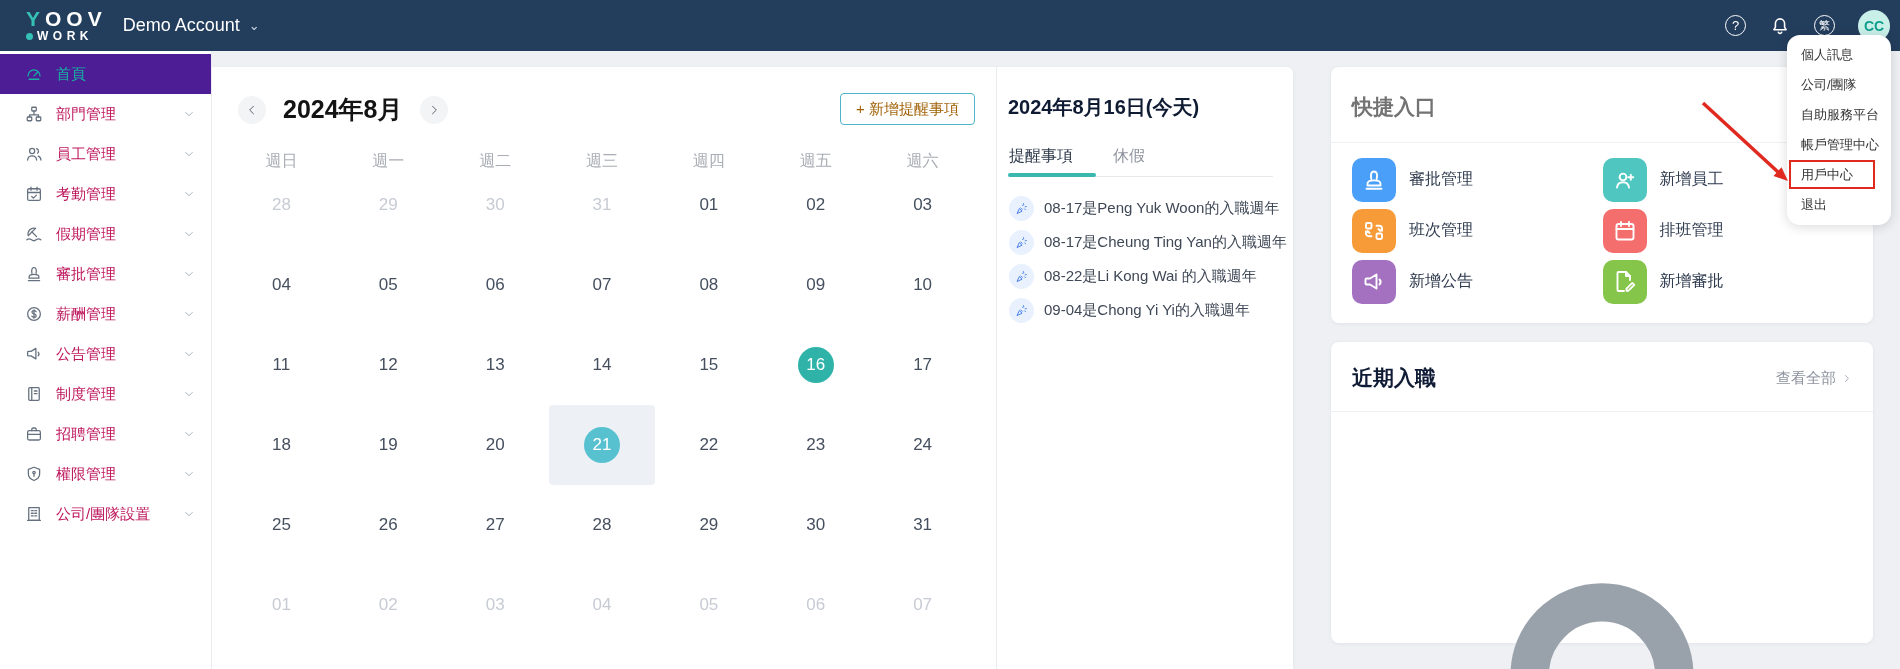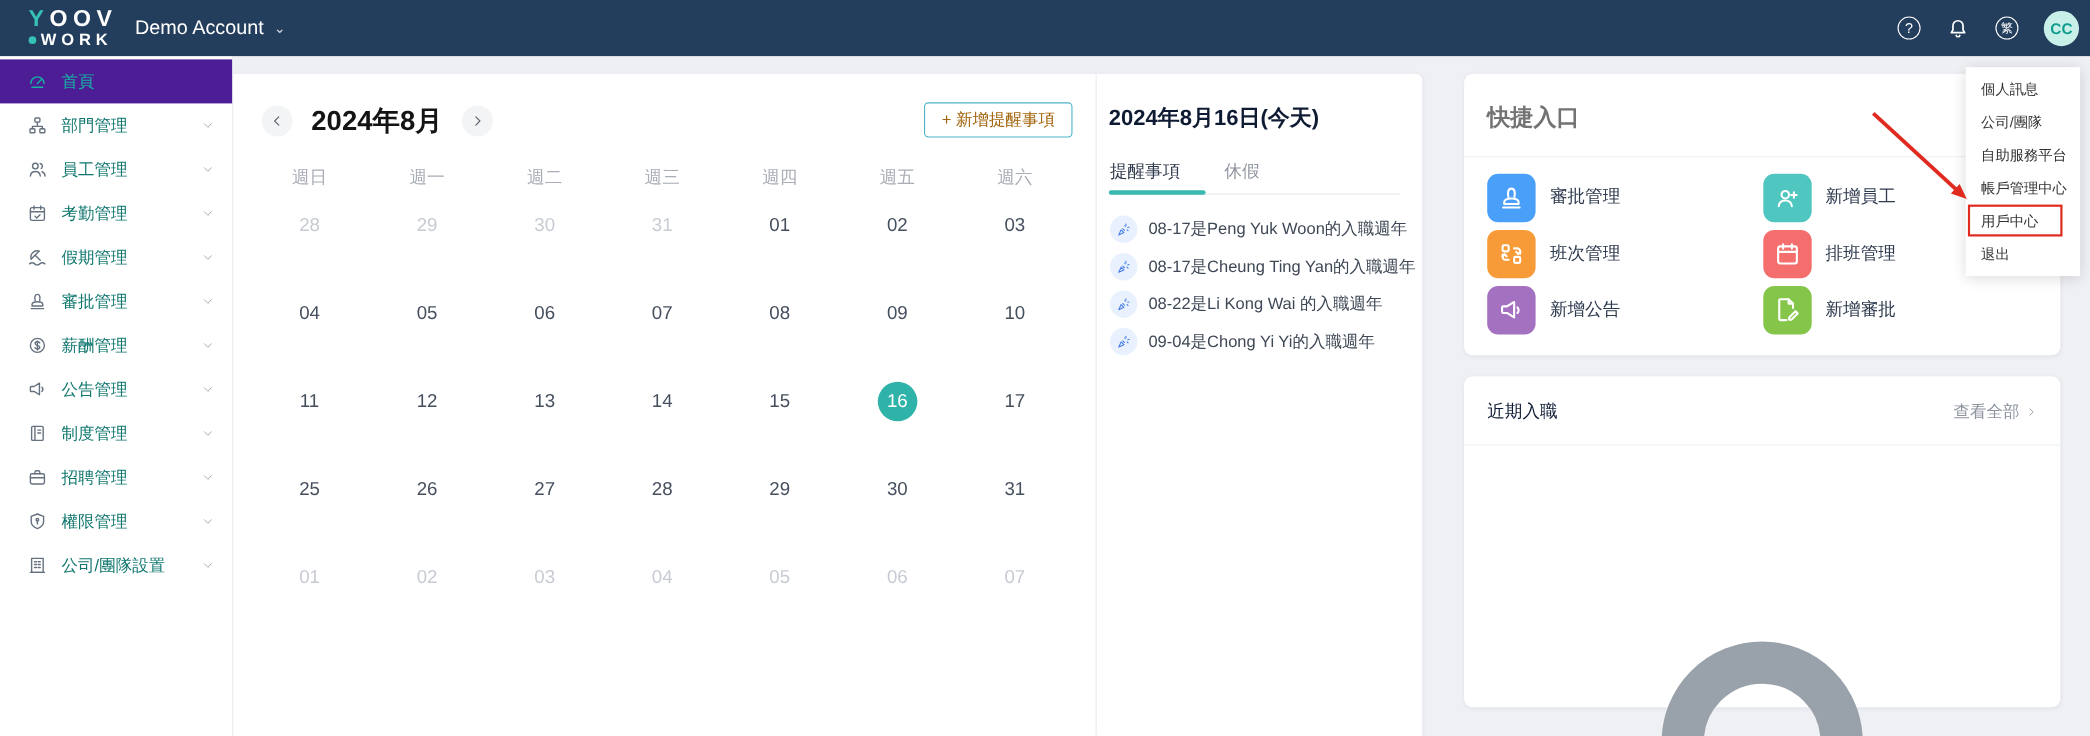--- a/index.html
+++ b/index.html
@@ -6,32 +6,32 @@
   html,body { width:1900px; height:669px; overflow:hidden; }
   body { position:relative; background:#eef0f4; font-family:"Liberation Sans","DejaVu Sans",sans-serif; }
   svg { display:block; }
   .ico svg { width:100%; height:100%; fill:none; stroke:currentColor; stroke-width:1.7; stroke-linecap:round; stroke-linejoin:round; }
 
   
   .topbar { position:absolute; left:0; top:0; width:1900px; height:51px; background:#233d5c; display:flex; align-items:center; color:#fff; z-index:6; }
   .logo { margin-left:26px; cursor:pointer; }
   .logo-1 { font-weight:bold; font-size:21px; letter-spacing:5px; line-height:21px; }
   .logo-1 .y { color:#35c2b5; }
-  .logo-2 { font-size:15px; letter-spacing:4.5px; display:flex; align-items:center; gap:4px; font-weight:bold; }
+  .logo-2 { font-size:12px; letter-spacing:4.5px; display:flex; align-items:center; gap:4px; font-weight:bold; }
   .logo-dot { width:7px; height:7px; border-radius:50%; background:#35c2b5; }
   .account { margin-left:16px; font-size:18px; display:flex; align-items:center; gap:9px; cursor:pointer; }
   .account .chev { font-size:13px; color:#cfd8e3; }
   .topbar-right { margin-left:auto; display:flex; align-items:center; gap:23px; margin-right:10px; }
   .tb-ico { width:22px; height:22px; color:#fff; cursor:pointer; }
   .tb-circle { width:21px; height:21px; border:1.5px solid #fff; border-radius:50%; display:flex; align-items:center; justify-content:center; font-size:11px; cursor:pointer; }
   .avatar { width:32px; height:32px; border-radius:50%; background:#c9efe9; color:#0f9d8d; font-weight:bold; font-size:14px; display:flex; align-items:center; justify-content:center; cursor:pointer; }
 
   
   .sidebar { position:absolute; left:0; top:51px; bottom:0; width:212px; background:#fff; border-right:1px solid #ececf0; padding-top:3px; z-index:2; }
-  .sb-item { height:40px; display:flex; align-items:center; padding:0 16px 0 25px; color:#0f766e; font-size:15px; cursor:pointer; }
+  .sb-item { height:40px; display:flex; align-items:center; padding:0 16px 0 25px; color:#be185d; font-size:15px; cursor:pointer; }
   .sb-item.active { background:#4c1d95; color:#17b2a2; }
   .sb-icon { width:18px; height:18px; margin-right:13px; color:#66717f; flex:none; }
   .sb-item.active .sb-icon { color:#17b2a2; }
   .sb-chev { width:12px; height:12px; margin-left:auto; color:#9aa3af; }
 
   
   .cal-card { position:absolute; left:208px; top:67px; width:1085px; bottom:0; background:#fff; border-radius:6px 6px 0 0; box-shadow:0 1px 4px rgba(20,30,60,.06); }
   .cal-div { position:absolute; left:788px; top:0; bottom:0; width:1px; background:#e9ebef; }
   .cal-left { position:absolute; left:0; top:0; width:788px; height:100%; }
   .cal-head { position:absolute; left:30px; top:26px; display:flex; align-items:center; }
@@ -70,29 +70,29 @@
   .qc-grid { display:grid; grid-template-columns:1fr 1fr; padding:11px 20px 0 21px; }
   .q-item { display:flex; align-items:center; gap:13px; height:51px; cursor:pointer; }
   .q-tile { width:44px; height:44px; border-radius:10px; display:flex; align-items:center; justify-content:center; color:#fff; flex:none; }
   .q-tile .ico { width:24px; height:24px; }
   .q-tile .ico svg { stroke-width:1.9; }
   .q-label { font-size:16px; color:#2e3a4e; }
 
   
   .recent-card { position:absolute; left:1331px; top:342px; width:542px; height:301px; background:#fff; border-radius:8px; box-shadow:0 1px 4px rgba(20,30,60,.06); }
   .rc-head { display:flex; align-items:center; margin:22px 21px 0 21px; }
-  .rc-title { font-size:16px; font-weight:normal; color:#101c35; }
+  .rc-title { font-size:21px; font-weight:bold; color:#101c35; }
   .rc-link { margin-left:auto; font-size:15px; color:#8d939e; display:flex; align-items:center; gap:5px; cursor:pointer; }
   .rc-link .ico { width:11px; height:11px; }
   .rc-div { margin-top:19px; height:1px; background:#eef0f3; }
   .rc-empty { position:absolute; left:0; right:0; top:152px; text-align:center; color:#8d939e; font-size:16px; }
   .rc-empty .ico { width:32px; height:32px; margin:0 auto 10px auto; color:#99a1ab; }
 
   
-  .user-menu { position:absolute; left:1787px; top:61px; width:104px; background:#fff; border-radius:0; box-shadow:0 2px 12px rgba(0,0,0,.15); padding:5px 0; z-index:10; }
+  .user-menu { position:absolute; left:1787px; top:35px; width:104px; background:#fff; border-radius:13px; box-shadow:0 2px 12px rgba(0,0,0,.15); padding:5px 0; z-index:10; }
   .um-item { height:30px; display:flex; align-items:center; padding-left:14px; font-size:13px; color:#333; cursor:pointer; position:relative; }
   .red-box { position:absolute; left:2px; top:0px; width:86px; height:29px; border:2px solid #e02a20; pointer-events:none; }
 
   .arrow-overlay { position:absolute; left:0; top:0; z-index:11; pointer-events:none; }
 </style>
 </head>
 <body>
 
 <header class="topbar">
   <div class="logo">
@@ -352,20 +352,31 @@
           <div class="cal-cell">12</div>
           <div class="cal-cell">13</div>
           <div class="cal-cell">14</div>
           <div class="cal-cell">15</div>
           <div class="cal-cell today">
             <span class="day-circle">16</span>
           </div>
           <div class="cal-cell">17</div>
         </div>
         <div class="cal-row">
+          <div class="cal-cell">18</div>
+          <div class="cal-cell">19</div>
+          <div class="cal-cell">20</div>
+          <div class="cal-cell selected">
+            <span class="day-circle">21</span>
+          </div>
+          <div class="cal-cell">22</div>
+          <div class="cal-cell">23</div>
+          <div class="cal-cell">24</div>
+        </div>
+        <div class="cal-row">
           <div class="cal-cell">25</div>
           <div class="cal-cell">26</div>
           <div class="cal-cell">27</div>
           <div class="cal-cell">28</div>
           <div class="cal-cell">29</div>
           <div class="cal-cell">30</div>
           <div class="cal-cell">31</div>
         </div>
         <div class="cal-row">
           <div class="cal-cell muted">01</div>

